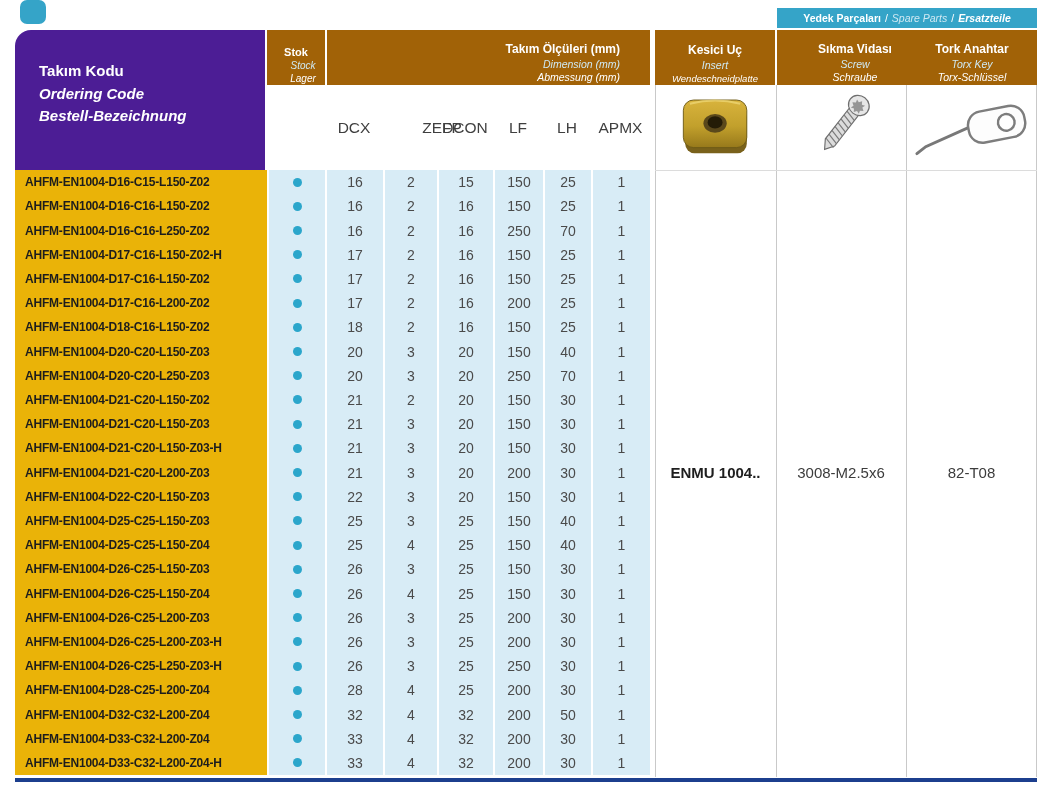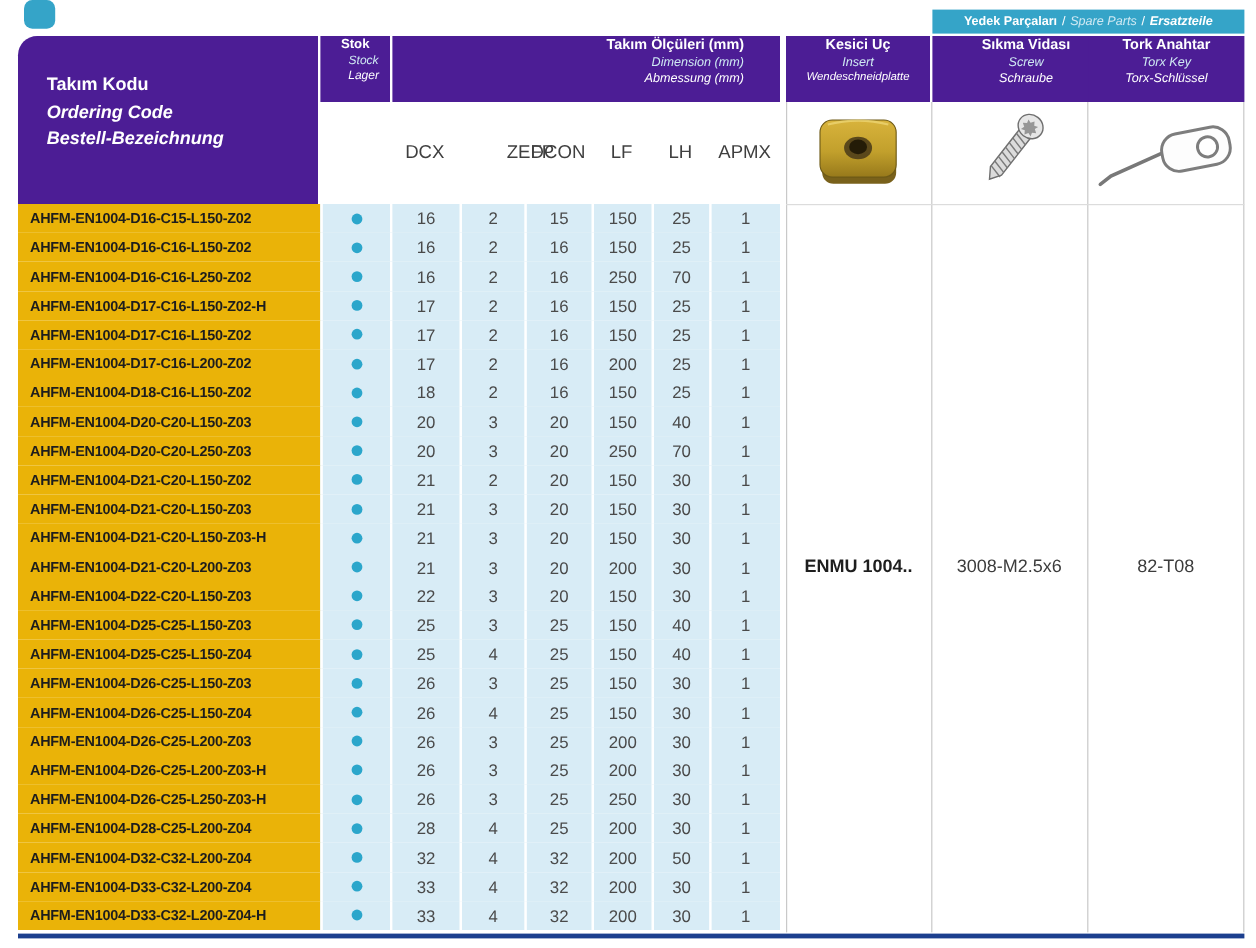--- a/index.html
+++ b/index.html
@@ -17,22 +17,22 @@
 
   
   .spare-band{position:absolute;left:777px;top:8px;width:260px;height:20px;background:#35a4c8;
               display:flex;align-items:center;justify-content:center;font-size:10.5px;color:#fff;}
   .spare-band .tr{font-weight:bold;}
   .spare-band .en{font-style:italic;color:#cfe9f3;}
   .spare-band .de{font-style:italic;font-weight:bold;}
   .spare-band .sep{margin:0 4px;color:#fff;}
 
   
-  .thead{position:absolute;top:30px;height:55px;background:#4c1d95;display:flex;flex-direction:column;
-         align-items:center;justify-content:flex-start;line-height:1.3;box-sizing:border-box;text-align:center;}
+  .thead{position:absolute;top:30px;height:55px;background:#a16207;display:flex;flex-direction:column;
+         align-items:center;justify-content:flex-end;line-height:1.3;box-sizing:border-box;text-align:center;}
   .th-tr{font-weight:bold;font-size:12px;color:#fff;}
   .th-en{font-style:italic;font-size:10.5px;color:#cfe9f3;}
   .th-de{font-style:italic;font-size:10.5px;color:#fff;}
   #th-stock{left:267px;width:58px;}
   #th-stock .th-tr{font-size:11px;}
   #th-stock .th-en,#th-stock .th-de{font-size:10px;margin-left:14px;}
   #th-dims{left:327px;width:323px;align-items:flex-end;padding-right:30px;text-align:right;}
   #th-insert{left:655px;width:120px;}
   #th-insert .th-de{font-size:9.5px;}
   #th-screw{left:777px;width:156px;}

